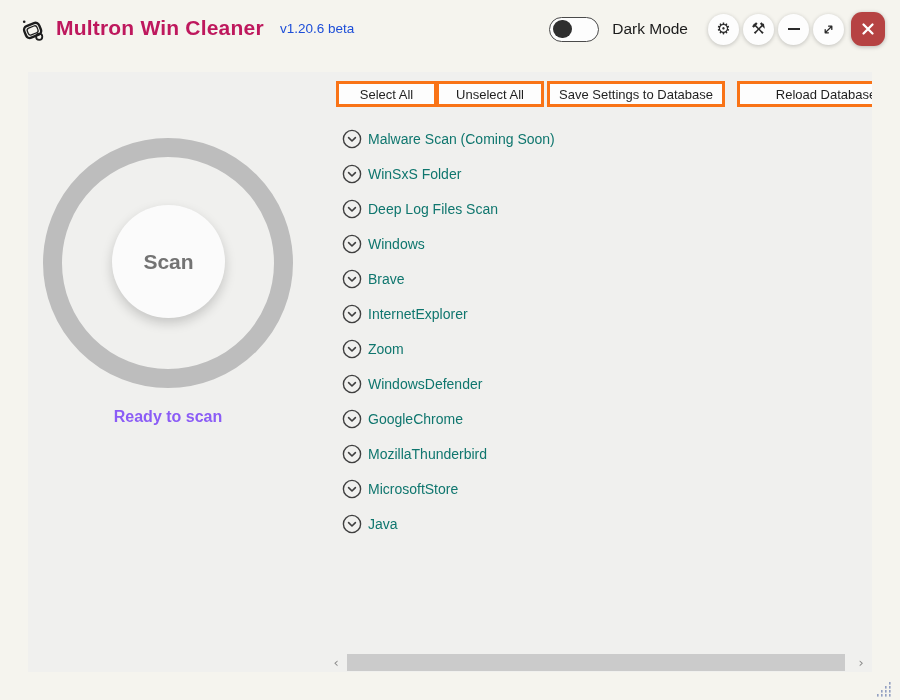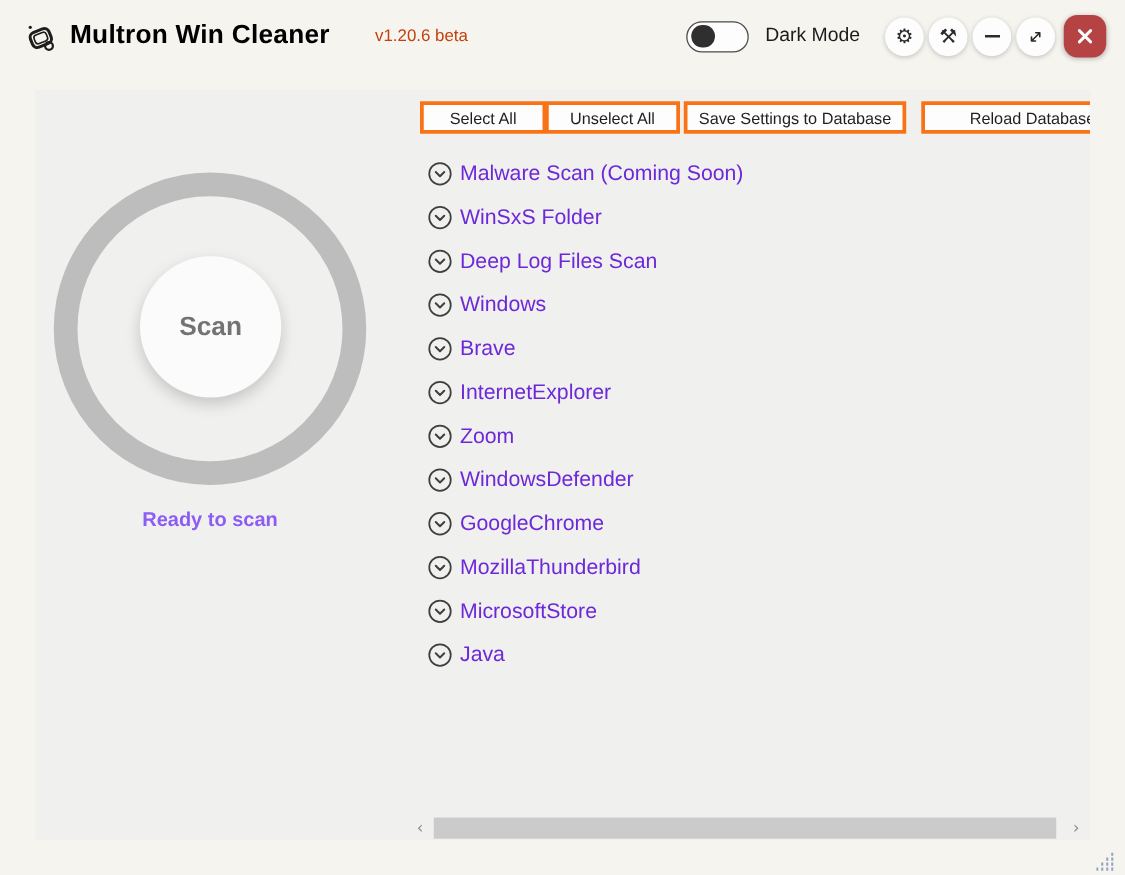--- a/index.html
+++ b/index.html
@@ -10,25 +10,25 @@
     position:relative;
     overflow:hidden;
     color:#1f1f1f;
   }
 
   
   .titlebar { position:absolute; left:0; top:0; width:900px; height:58px; }
   .logo { position:absolute; left:18px; top:15px; width:30px; height:30px; }
   .app-title {
     position:absolute; left:56px; top:16px;
-    font-size:21px; font-weight:bold; letter-spacing:0.2px; color:#000000;
+    font-size:21px; font-weight:bold; letter-spacing:0.2px; color:#be185d;
   }
   .app-version {
-    position:absolute; left:300px; top:21px;
-    font-size:13.5px; color:#c2410c;
+    position:absolute; left:280px; top:21px;
+    font-size:13.5px; color:#1d4ed8;
   }
   .tb-right {
     position:absolute; right:15px; top:12px; height:34px;
     display:flex; align-items:center; gap:4px;
   }
   .toggle {
     width:50px; height:25px; border:1.5px solid #4a4a4a; border-radius:13px;
     background:#fdfdfd; position:relative; margin-right:9px; cursor:pointer;
   }
   .toggle .knob {
@@ -87,21 +87,21 @@
   .btn-unselect-all { left:408px; width:108px; }
   .btn-save         { left:519px; width:178px; }
   .btn-reload       { left:709px; width:178px; }
 
   
   .cat-list { position:absolute; left:314px; top:49px; }
   .cat-row {
     height:35px; display:flex; align-items:center; gap:6px; cursor:pointer;
   }
   .cat-row svg { display:block; }
-  .cat-label { font-size:17px; color:#6d28d9; white-space:nowrap; }
+  .cat-label { font-size:14px; color:#0f766e; white-space:nowrap; }
 
   
   .hscroll { position:absolute; left:300px; top:582px; width:544px; height:17px; }
   .hs-arrow {
     position:absolute; top:0; width:16px; height:17px;
     display:flex; align-items:center; justify-content:center;
     color:#8a8a8a; font-size:13px; cursor:pointer;
     font-family:"DejaVu Sans", sans-serif;
   }
   .hs-left  { left:0; }

